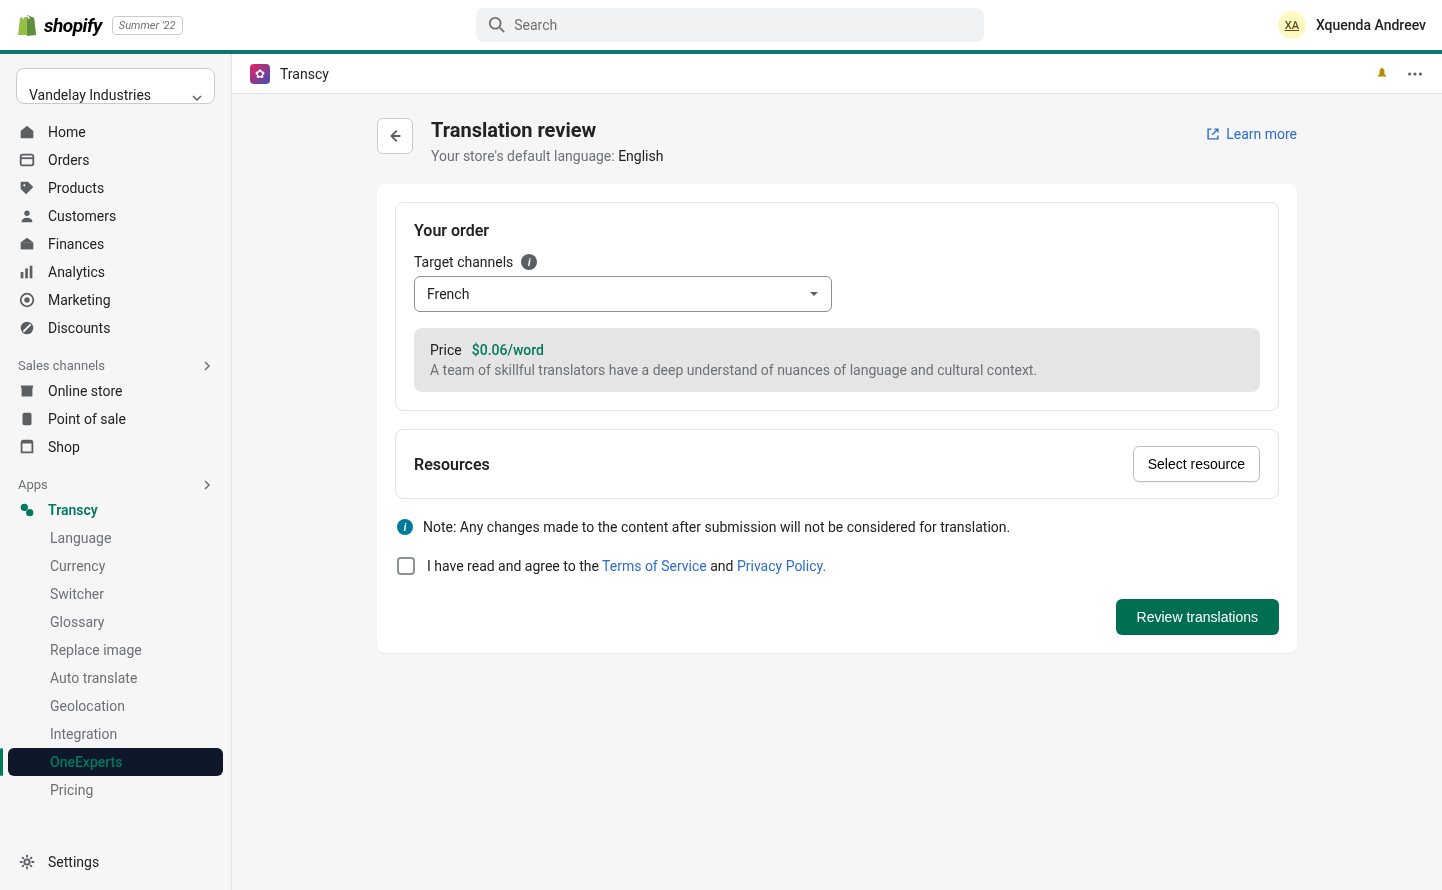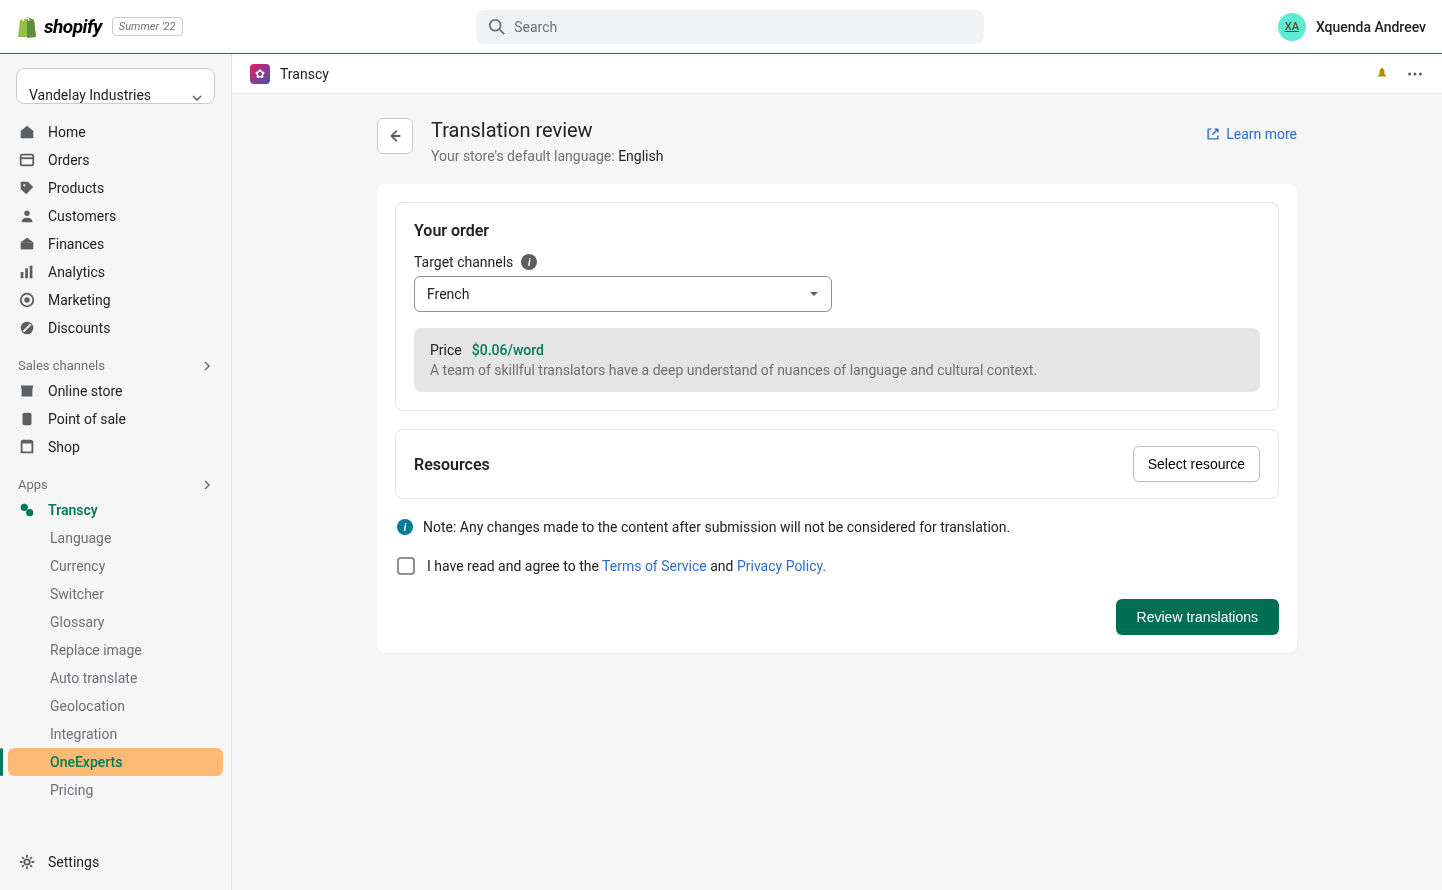--- a/index.html
+++ b/index.html
@@ -1,57 +1,57 @@
 <!DOCTYPE html>
 <html><head>
 <meta charset="utf-8">
 <style>
 * { box-sizing: border-box; margin: 0; padding: 0; }
 body { font-family: -apple-system, BlinkMacSystemFont, "Segoe UI", Roboto, sans-serif; font-size: 14px; color: #202223; background: #f6f6f7; width: 1442px; height: 890px; overflow: hidden; }
 
 
-.topbar { height: 54px; background: #fff; display: flex; align-items: center; padding: 0 16px; border-bottom: 1px solid #0f766e; }
+.topbar { height: 54px; background: #fff; display: flex; align-items: center; padding: 0 16px; border-bottom: 4px solid #0f766e; }
 .logo-wrap { display: flex; align-items: center; gap: 6px; }
 .logo-bag { width: 22px; height: 24px; position: relative; }
 .logo-text { font-weight: 700; font-size: 19px; font-style: italic; color: #000; letter-spacing: -0.5px; }
 .summer-badge { border: 1px solid #c9cccf; border-radius: 4px; padding: 2px 6px; font-size: 11px; color: #6d7175; font-style: italic; margin-left: 4px; }
 .search-wrap { flex: 1; display: flex; justify-content: center; }
 .search-box { width: 508px; height: 34px; background: #f1f2f3; border-radius: 8px; display: flex; align-items: center; padding: 0 12px; gap: 8px; color: #6d7175; }
 .user-wrap { display: flex; align-items: center; gap: 10px; }
-.avatar { width: 28px; height: 28px; border-radius: 50%; background: #5eead4; display: flex; align-items: center; justify-content: center; font-size: 11px; font-weight: 500; color: #5c4a1a; text-decoration: underline; }
+.avatar { width: 28px; height: 28px; border-radius: 50%; background: #fef9c3; display: flex; align-items: center; justify-content: center; font-size: 11px; font-weight: 500; color: #5c4a1a; text-decoration: underline; }
 .user-name { font-size: 14px; color: #202223; font-weight: 500; }
 
 
 .layout { display: flex; height: calc(100% - 54px); }
 .sidebar { width: 232px; background: #f6f6f7; border-right: 1px solid #e1e3e5; padding: 14px 8px; overflow-y: auto; display: flex; flex-direction: column; }
 .store-select { height: 36px; border: 1px solid #c9cccf; border-radius: 8px; background: #fff; display: flex; align-items: flex-end; justify-content: space-between; padding: 0 12px; margin: 0 8px 14px 8px; cursor: pointer; }
 .nav-item { display: flex; align-items: center; gap: 12px; height: 28px; padding: 0 10px; border-radius: 6px; cursor: pointer; color: #202223; }
 .nav-item .ico { width: 18px; height: 18px; display: flex; align-items: center; justify-content: center; color: #5c5f62; }
 .section-header { display: flex; align-items: center; justify-content: space-between; padding: 8px 10px 4px 10px; font-size: 13px; color: #6d7175; margin-top: 8px; }
 .nav-sub { padding-left: 42px; height: 28px; display: flex; align-items: center; color: #6d7175; cursor: pointer; border-radius: 6px; }
-.nav-sub.active { background: #fdba74; color: #007a5c; font-weight: 500; position: relative; }
+.nav-sub.active { background: #0f172a; color: #007a5c; font-weight: 500; position: relative; }
 .nav-sub.active::before { content: ""; position: absolute; left: -8px; top: 0; bottom: 0; width: 3px; background: #007a5c; border-radius: 2px; }
 .nav-app-active { color: #007a5c; font-weight: 600; }
 .nav-app-active .ico { color: #007a5c; }
 .sidebar-spacer { flex: 1; }
 
 
 .main { flex: 1; display: flex; flex-direction: column; background: #f6f6f7; }
 .app-bar { height: 40px; background: #fff; border-bottom: 1px solid #e1e3e5; display: flex; align-items: center; padding: 0 18px; justify-content: space-between; }
 .app-bar-left { display: flex; align-items: center; gap: 10px; }
 .app-icon { width: 20px; height: 20px; border-radius: 4px; background: linear-gradient(135deg, #e91e63 0%, #3f51b5 100%); position: relative; }
 .app-icon::after { content: "✿"; position: absolute; inset: 0; display: flex; align-items: center; justify-content: center; color: #fff; font-size: 12px; }
 .app-bar-right { display: flex; align-items: center; gap: 16px; color: #6d7175; }
 .pin-icon { color: #b98900; }
 
 .content { padding: 24px 48px; overflow-y: auto; flex: 1; }
 .page-head { display: flex; align-items: flex-start; justify-content: space-between; margin-bottom: 20px; max-width: 920px; margin-left: auto; margin-right: auto; }
 .page-head-left { display: flex; gap: 18px; align-items: flex-start; }
 .back-btn { width: 36px; height: 36px; border: 1px solid #c9cccf; border-radius: 6px; background: #fff; display: flex; align-items: center; justify-content: center; cursor: pointer; }
-.page-title { font-size: 20px; font-weight: 400; margin-bottom: 6px; }
+.page-title { font-size: 20px; font-weight: 700; margin-bottom: 6px; }
 .page-sub { font-size: 14px; color: #6d7175; }
 .page-sub .strong { color: #202223; }
 .learn-more { color: #2c6ecb; font-size: 14px; display: flex; align-items: center; gap: 6px; cursor: pointer; margin-top: 8px; }
 
 .card-outer { max-width: 920px; margin: 0 auto; background: #fff; border-radius: 8px; padding: 18px; box-shadow: 0 1px 2px rgba(0,0,0,0.05); }
 .card { border: 1px solid #e1e3e5; border-radius: 8px; padding: 18px; margin-bottom: 18px; }
 .card-title { font-size: 16px; font-weight: 600; margin-bottom: 14px; }
 .field-label { display: flex; align-items: center; gap: 8px; font-size: 14px; color: #202223; margin-bottom: 6px; }
 .info-circle { width: 16px; height: 16px; border-radius: 50%; background: #5c5f62; color: #fff; display: flex; align-items: center; justify-content: center; font-size: 10px; font-weight: 700; font-style: italic; }
 .select-box { width: 418px; height: 36px; border: 1px solid #8c9196; border-radius: 6px; display: flex; align-items: center; justify-content: space-between; padding: 0 12px; cursor: pointer; background: #fff; }

